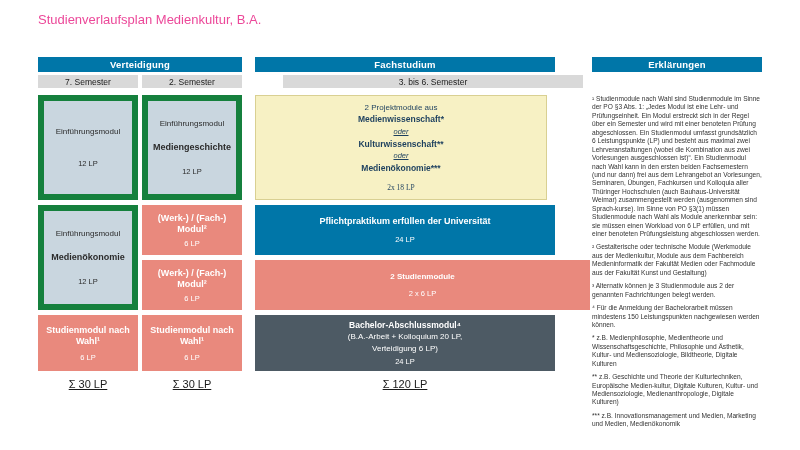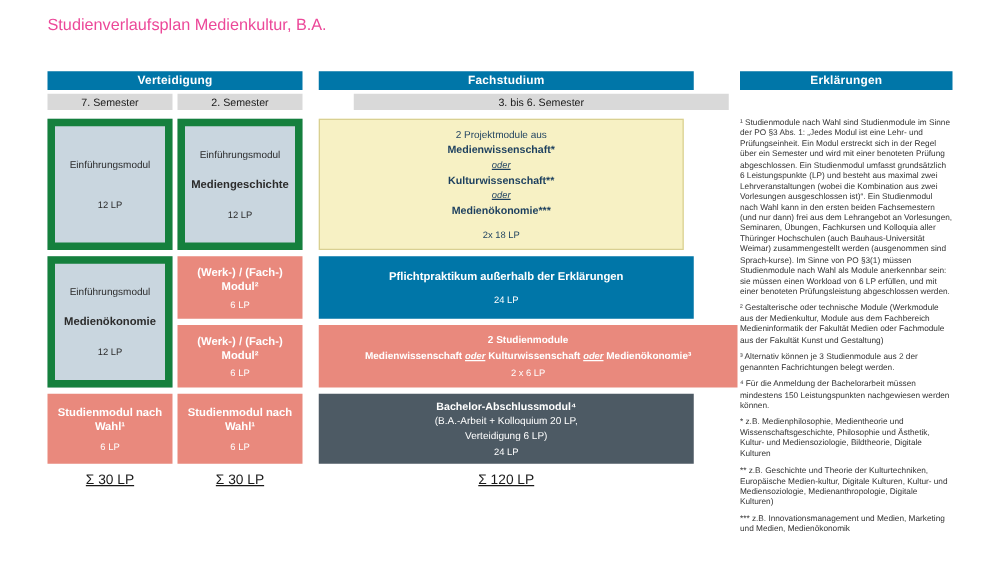--- a/index.html
+++ b/index.html
@@ -25,21 +25,21 @@
   .salmon{background:#E9897D;color:#ffffff;}
   .yellow{background:#F7F1C4;border:1px solid #D9D092;color:#1C3F5E;}
   .tealbox{background:#0076A8;color:#ffffff;}
   .dark{background:#4D5A64;color:#ffffff;}
   .mod-type{font-size:8px;}
   .mod-name{font-size:9px;font-weight:bold;line-height:1.25;}
   .mod-lp{font-size:7.5px;}
   .yellow .y-line1{font-size:8px;}
   .yellow .y-opt{font-size:8.5px;font-weight:bold;}
   .oder{font-size:7.5px;font-style:italic;text-decoration:underline;}
-  .yellow .mod-lp{margin-top:8px;}
+  .yellow .mod-lp{margin-top:8px;font-family:Liberation Serif, serif;}
   .tealbox .mod-name{font-size:9px;}
   .fach-line{font-size:8px;font-weight:bold;line-height:1.3;}
   .dark .d-line{font-size:8px;line-height:1.35;}
   .dark .mod-name{font-size:8.5px;}
   .sum{
     font-size:11px;color:#1a1a1a;text-align:center;text-decoration:underline;
   }
   .erk-body{left:592px;top:95px;width:170px;color:#333333;}
   .erk-p{font-size:6.6px;line-height:1.28;margin:0 0 5px 0;}
 </style>
@@ -94,33 +94,26 @@
   <div class="y-line1">2 Projektmodule aus</div>
   <div class="y-opt">Medienwissenschaft*</div>
   <div class="oder">oder</div>
   <div class="y-opt">Kulturwissenschaft**</div>
   <div class="oder">oder</div>
   <div class="y-opt">Medienökonomie***</div>
   <div class="mod-lp">2x 18 LP</div>
 </div>
 
 <div class="abs box tealbox" style="left:255px;top:205px;width:300px;height:50px;">
-  <div class="mod-name">Pflichtpraktikum außerhalb der Erklärungen</div>
+  <div class="mod-name">Pflichtpraktikum erfüllen der Universität</div>
   <div class="mod-lp">24 LP</div>
 </div>
 
 <div class="abs box salmon" style="left:255px;top:260px;width:335px;height:50px;">
   <div class="fach-line">2 Studienmodule</div>
-  <div class="fach-line">
-    <span>Medienwissenschaft</span>
-    <span class="oder">oder</span>
-    <span>Kulturwissenschaft</span>
-    <span class="oder">oder</span>
-    <span>Medienökonomie³</span>
-  </div>
   <div class="mod-lp">2 x 6 LP</div>
 </div>
 
 <div class="abs box dark" style="left:255px;top:315px;width:300px;height:56px;">
   <div class="mod-name">Bachelor-Abschlussmodul⁴</div>
   <div class="d-line">(B.A.-Arbeit + Kolloquium 20 LP,</div>
   <div class="d-line">Verteidigung 6 LP)</div>
   <div class="mod-lp">24 LP</div>
 </div>
 <div class="abs sum" style="left:255px;top:378px;width:300px;">Σ 120 LP</div>

